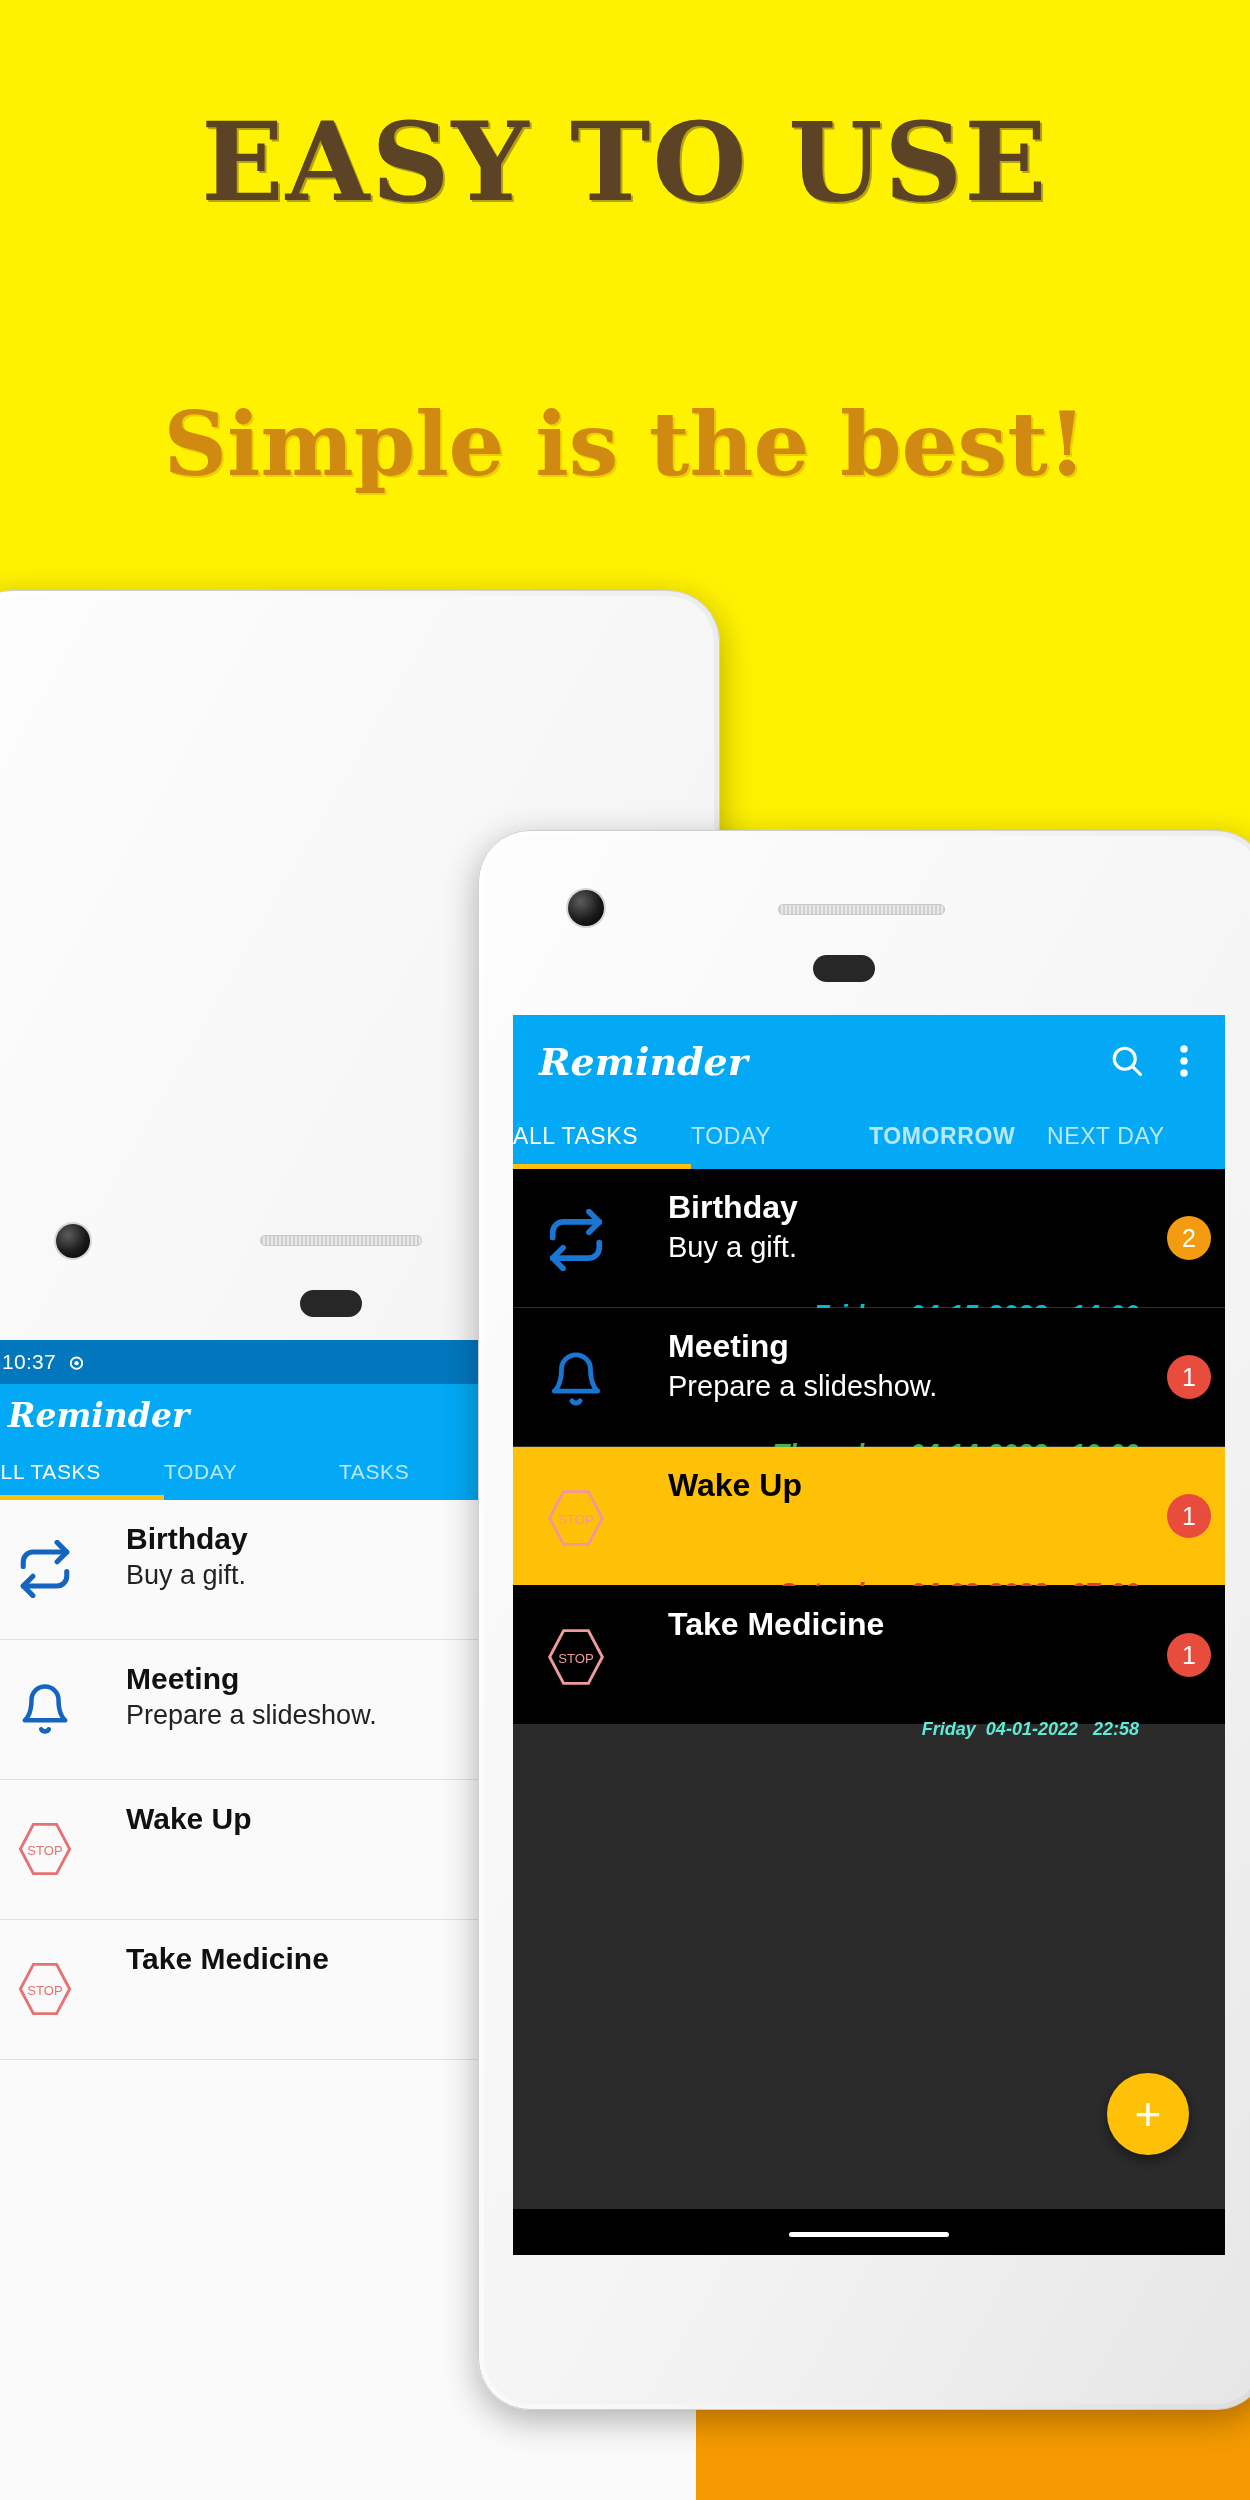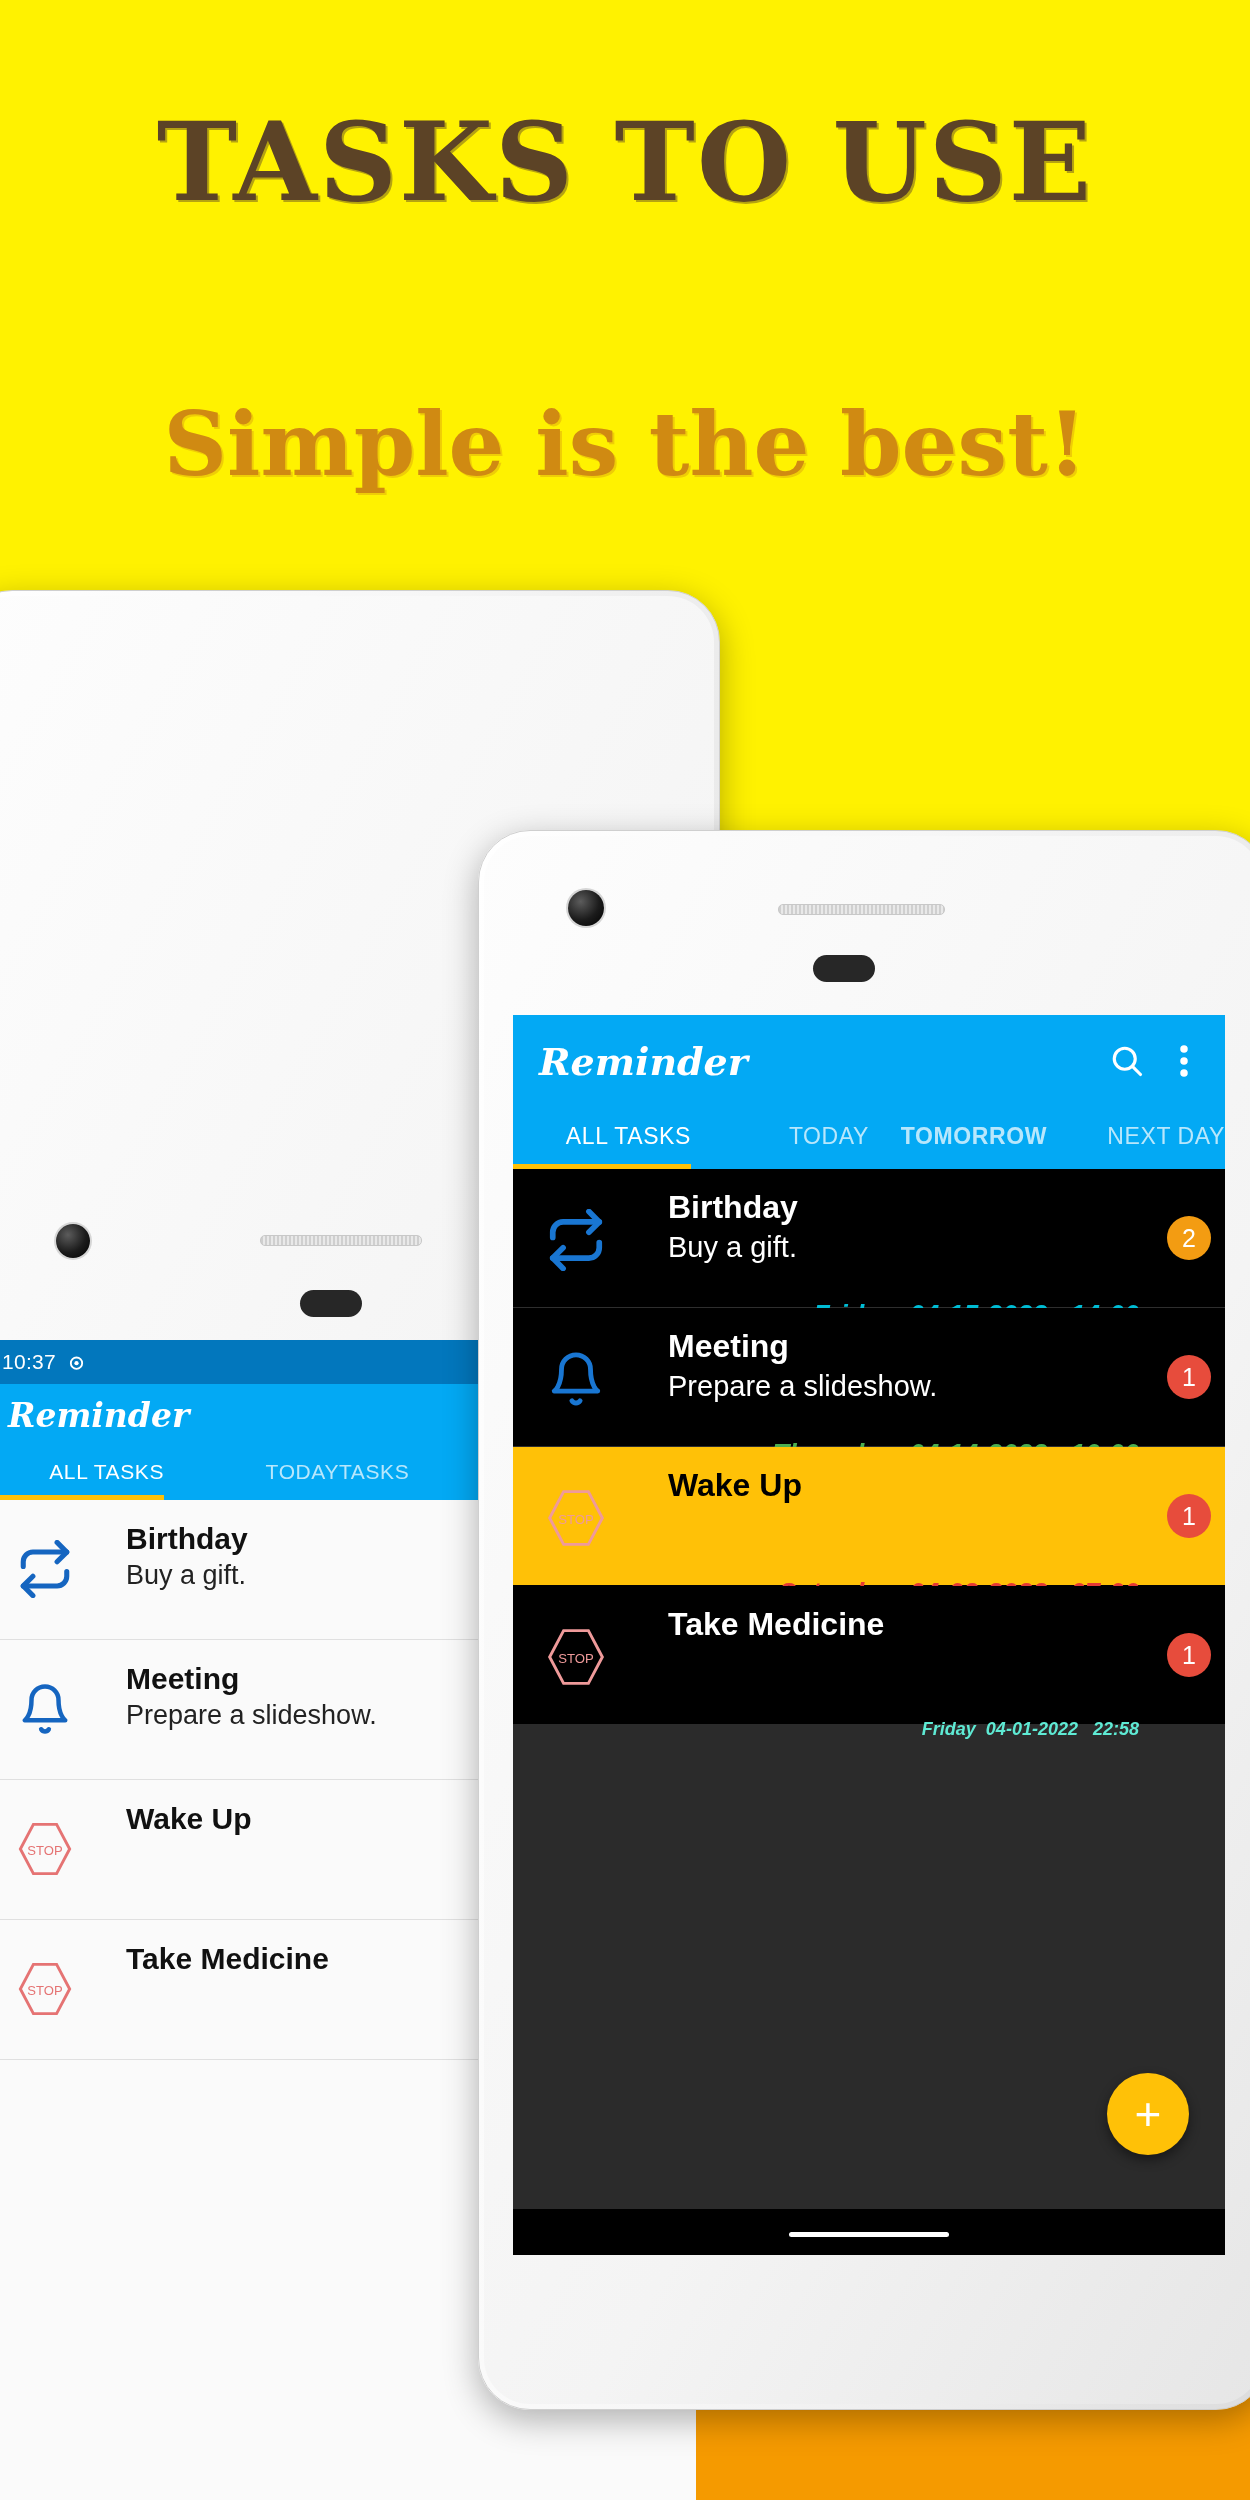--- a/index.html
+++ b/index.html
@@ -60,21 +60,21 @@
   .sb-time{font-size:21px;font-weight:400;letter-spacing:.3px;}
   .sb-icons-left{display:flex;align-items:center;gap:10px;margin-left:12px;}
   .sb-right{margin-left:auto;display:flex;align-items:center;gap:9px;}
   .appbar{background:#03A9F4;display:flex;align-items:center;}
   .brand{
     font-family:"DejaVu Serif","Liberation Serif",serif;
     font-style:italic;font-weight:700;color:#fff;letter-spacing:0px;
   }
   .appbar-actions{margin-left:auto;display:flex;align-items:center;}
   .tabbar{background:#03A9F4;display:flex;align-items:flex-end;position:relative;}
-  .tab{color:rgba(255,255,255,.72);font-weight:400;letter-spacing:.6px;text-align:right;}
+  .tab{color:rgba(255,255,255,.72);font-weight:400;letter-spacing:.6px;text-align:left;}
   .tab.active{color:#ffffff;}
   .tab-indicator{position:absolute;bottom:0;height:5px;background:#FFC107;}
 
   .list{background:#2B2B2B;}
   .task{position:relative;background:#000;border-bottom:1px solid #2e2e2e;}
   .task.highlight{background:#FFC107;}
   .t-icon{position:absolute;display:flex;align-items:center;justify-content:center;}
   .t-title{font-weight:700;color:#fff;}
   .task.highlight .t-title{color:#000;}
   .t-desc{color:#fff;font-weight:400;}
@@ -98,21 +98,21 @@
   #phone-front .camera{left:90px;top:60px;width:36px;height:36px;}
   #phone-front .pill{left:335px;top:125px;width:62px;height:27px;}
   #phone-front .screen{left:35px;top:185px;width:712px;height:1240px;}
 </style>
 </head>
 <body>
 
 <div id="bg-top"></div>
 <div id="bg-bottom"></div>
 
-<div class="headline">TASKS TO USE</div>
+<div class="headline">EASY TO USE</div>
 <div class="subhead">Simple is the best!</div>
 
 <div class="phone" id="phone-back">
   <div class="body"></div>
   <div class="inner-bevel"></div>
   <div class="speaker"></div>
   <div class="camera"></div>
   <div class="pill"></div>
   <div class="side-btn"></div>
 

